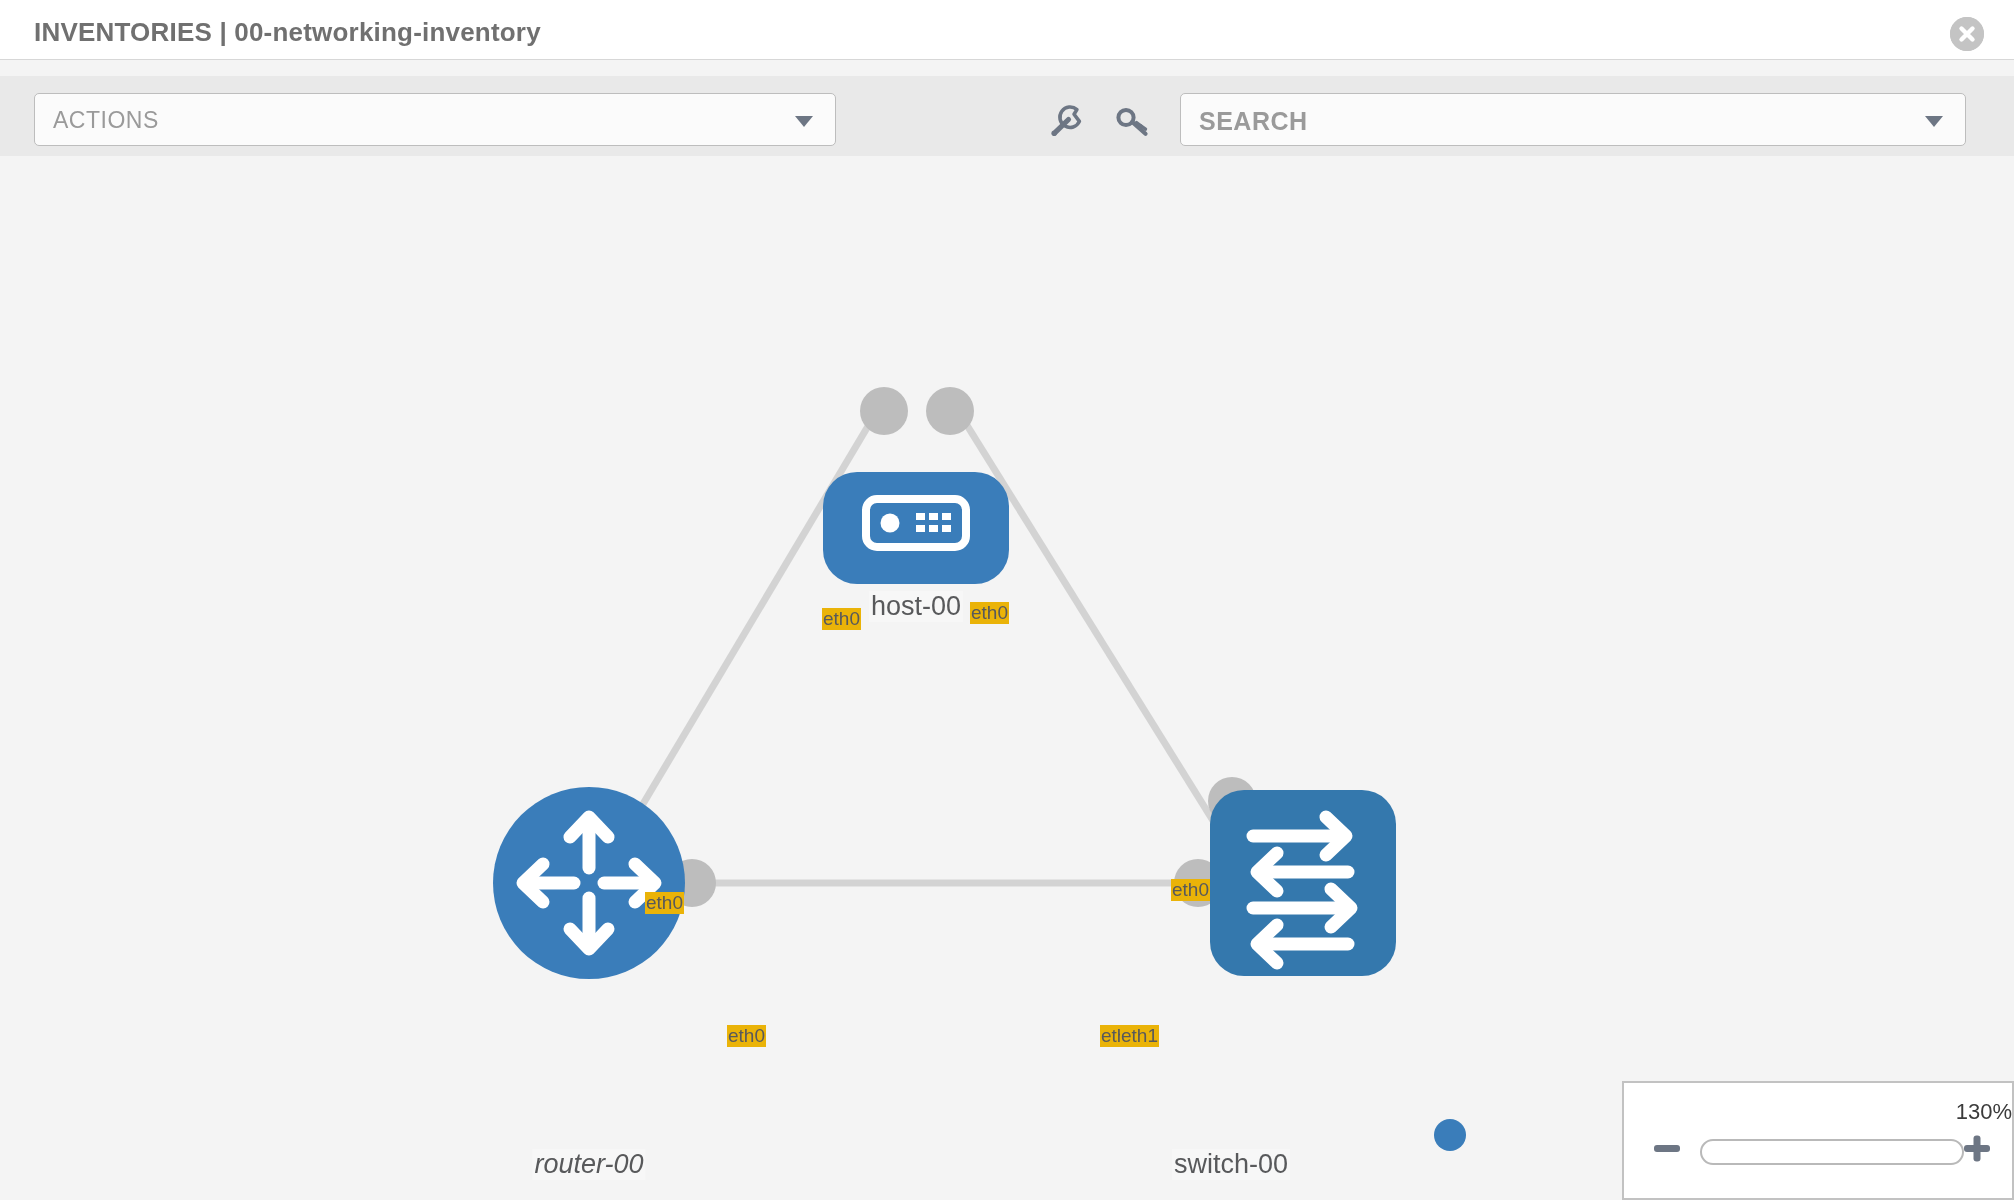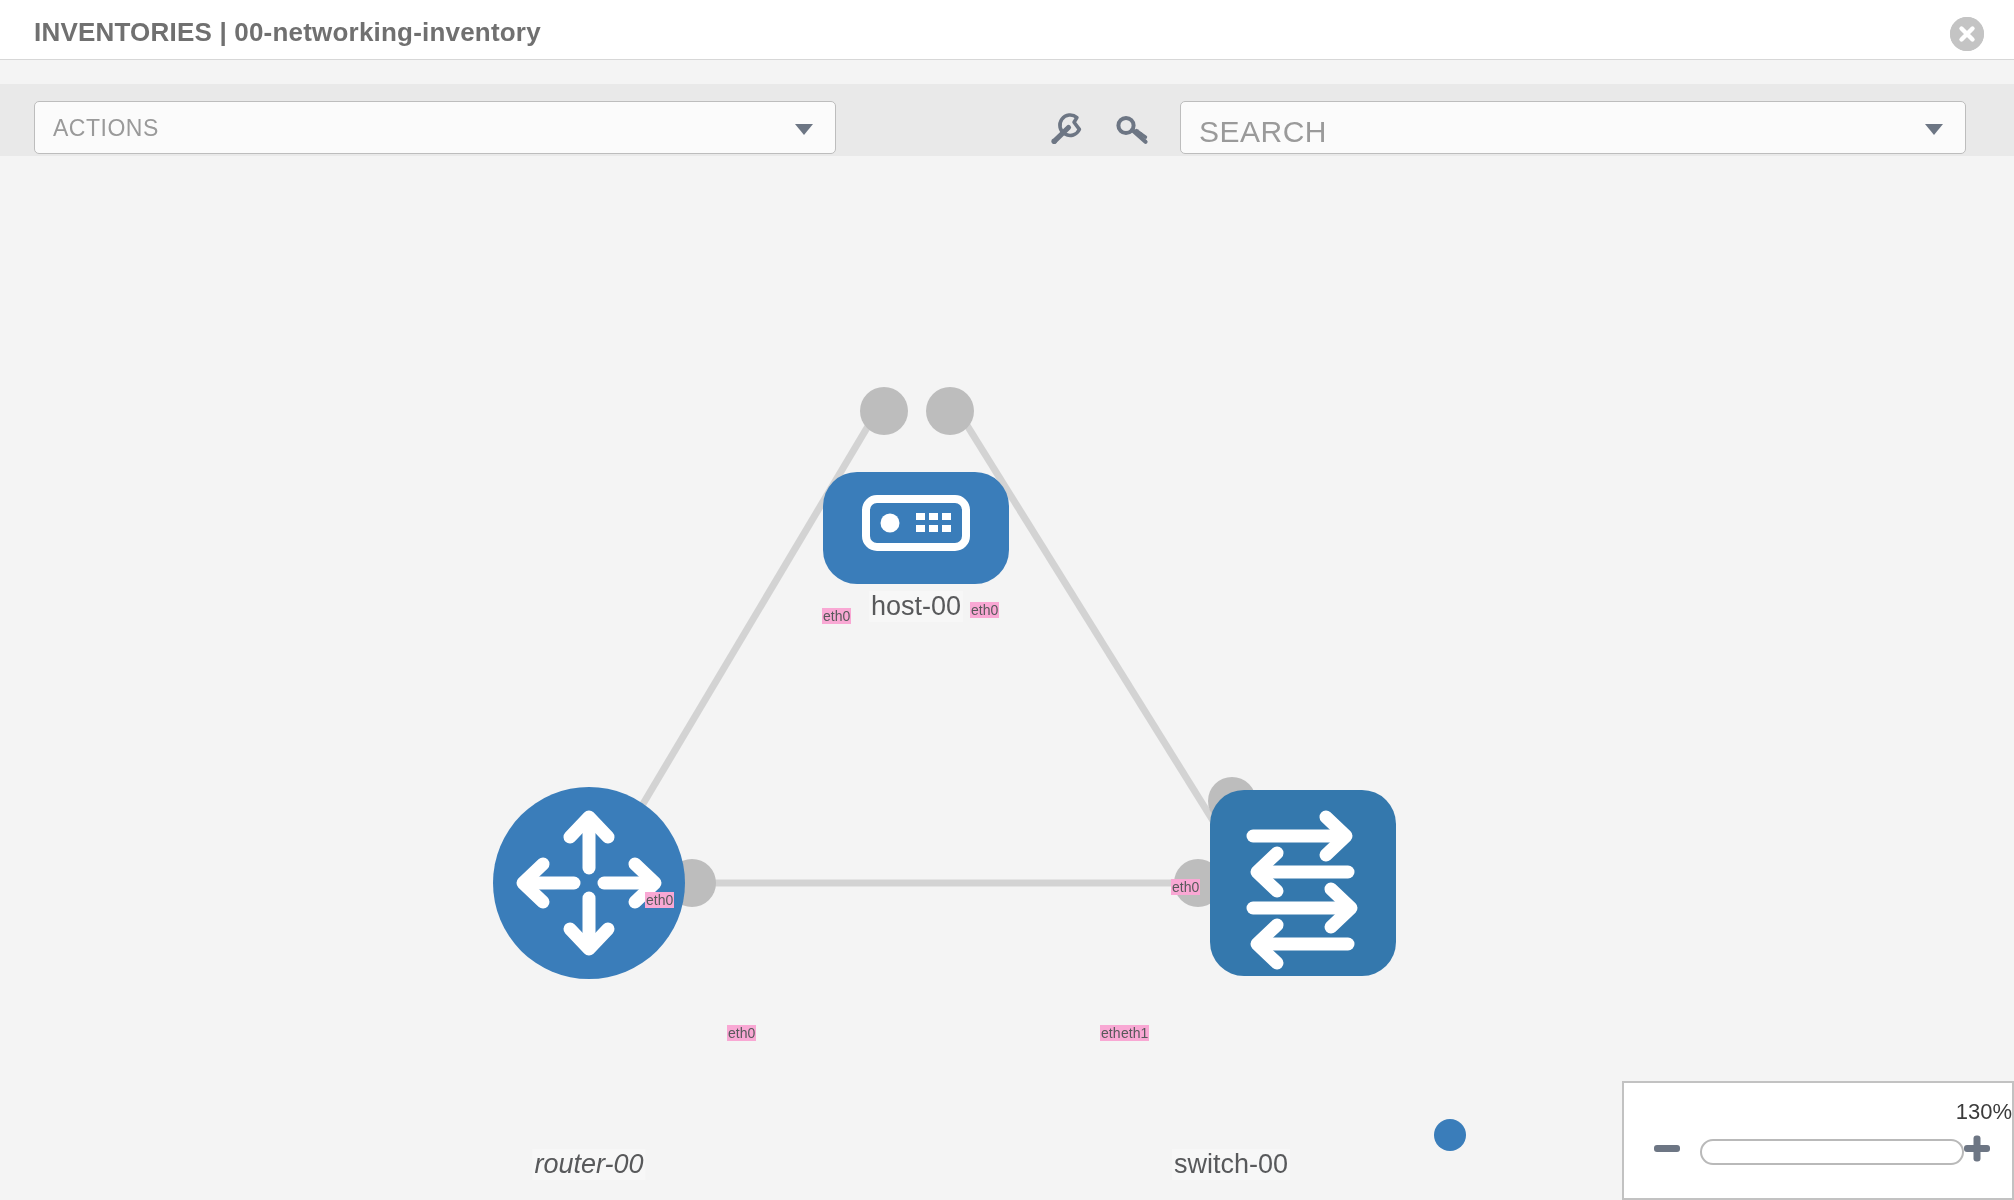--- a/index.html
+++ b/index.html
@@ -48,21 +48,21 @@
     height: 34px;
     border-radius: 50%;
     background: #c4c4c4;
     cursor: pointer;
   }
   .close-btn svg { display: block; }
 
   
   .toolbar {
     position: absolute;
-    left: 0; top: 84px;
+    left: 0; top: 76px;
     width: 2014px;
     height: 88px;
     background: #e9e9e9;
     border-bottom: 4px solid #14532d;
     box-sizing: border-box;
   }
   .actions-select {
     position: absolute;
     left: 34px;
     top: 17px;
@@ -110,23 +110,24 @@
     background: #fbfbfb;
     border: 1px solid #bdbdbd;
     border-radius: 5px;
     box-sizing: border-box;
     cursor: text;
   }
   .search-label {
     position: absolute;
     left: 18px;
     top: 13px;
-    font-size: 30px;
+    font-size: 25px;
     color: #9a9a9a;
     letter-spacing: 0.5px;
+    font-weight: bold;
   }
 
   
   .canvas {
     position: absolute;
     left: 0; top: 156px;
     width: 2014px;
     height: 1044px;
     background: #f4f4f4;
     overflow: hidden;
@@ -137,23 +138,23 @@
     position: absolute;
     font-size: 27px;
     color: #58595b;
     background: #f7f7f7;
     white-space: nowrap;
     transform: translateX(-50%);
     padding: 0 2px;
   }
   .iface-label {
     position: absolute;
-    font-size: 14px;
+    font-size: 19px;
     color: #58595b;
-    background: #f9a8d4;
+    background: #eab308;
     white-space: nowrap;
     padding: 0 1px;
   }
 
   
   .zoom-panel {
     position: absolute;
     left: 1622px;
     top: 1081px;
     width: 392px;

